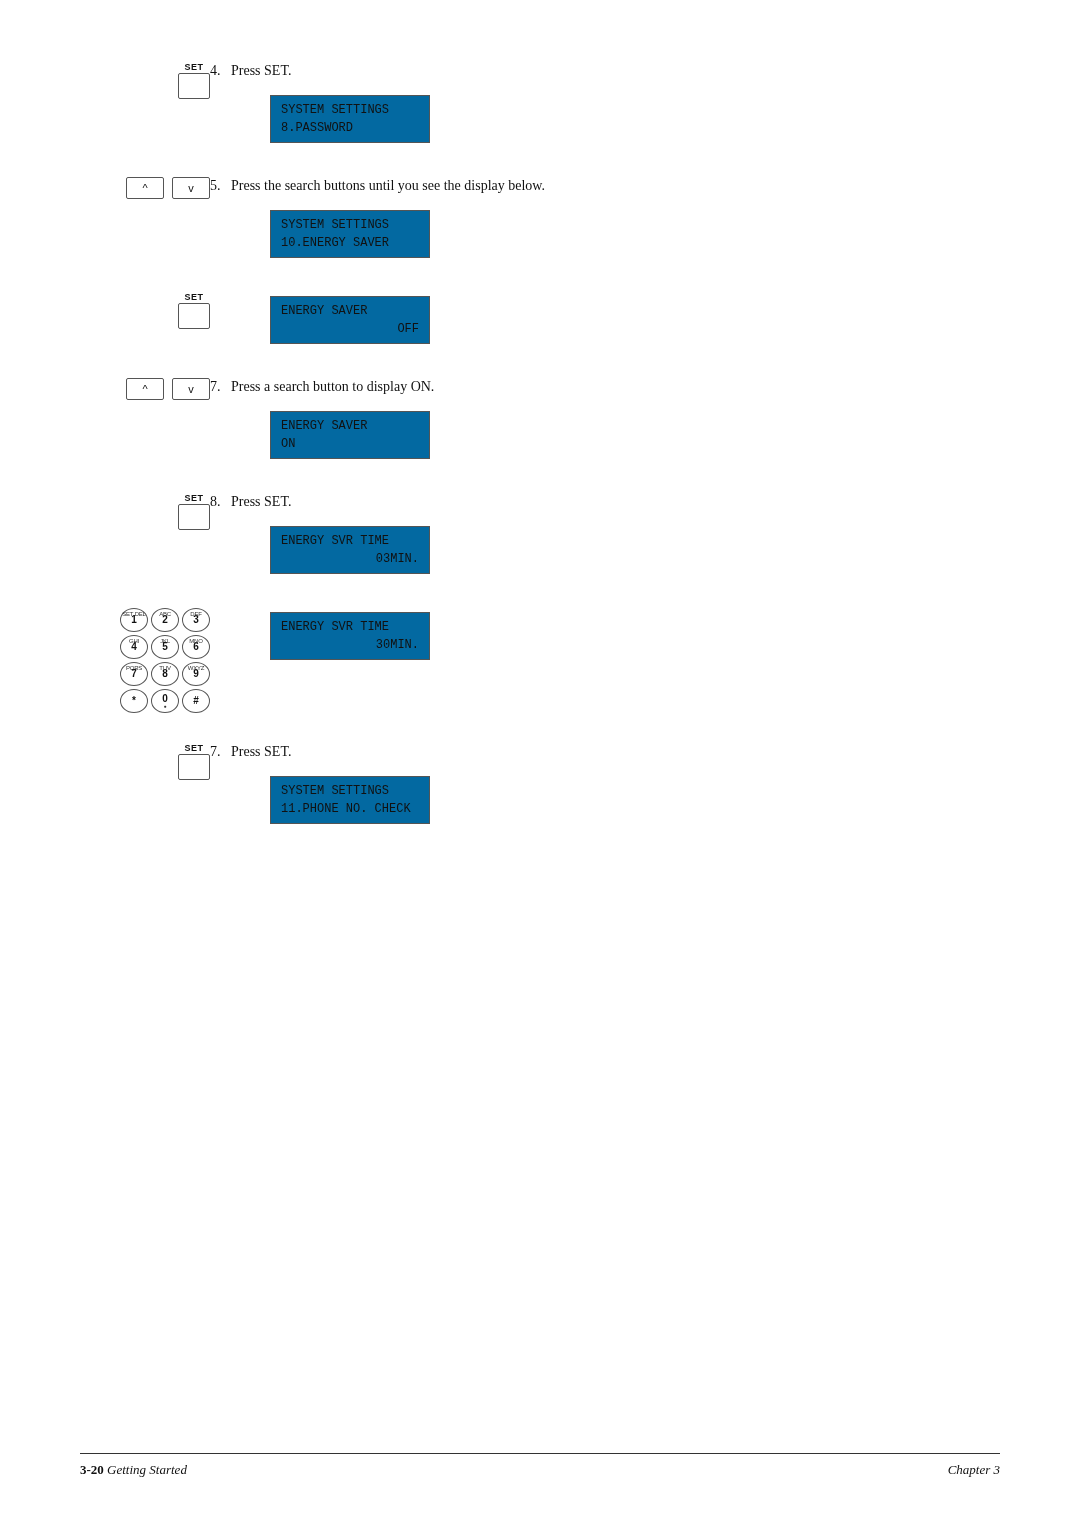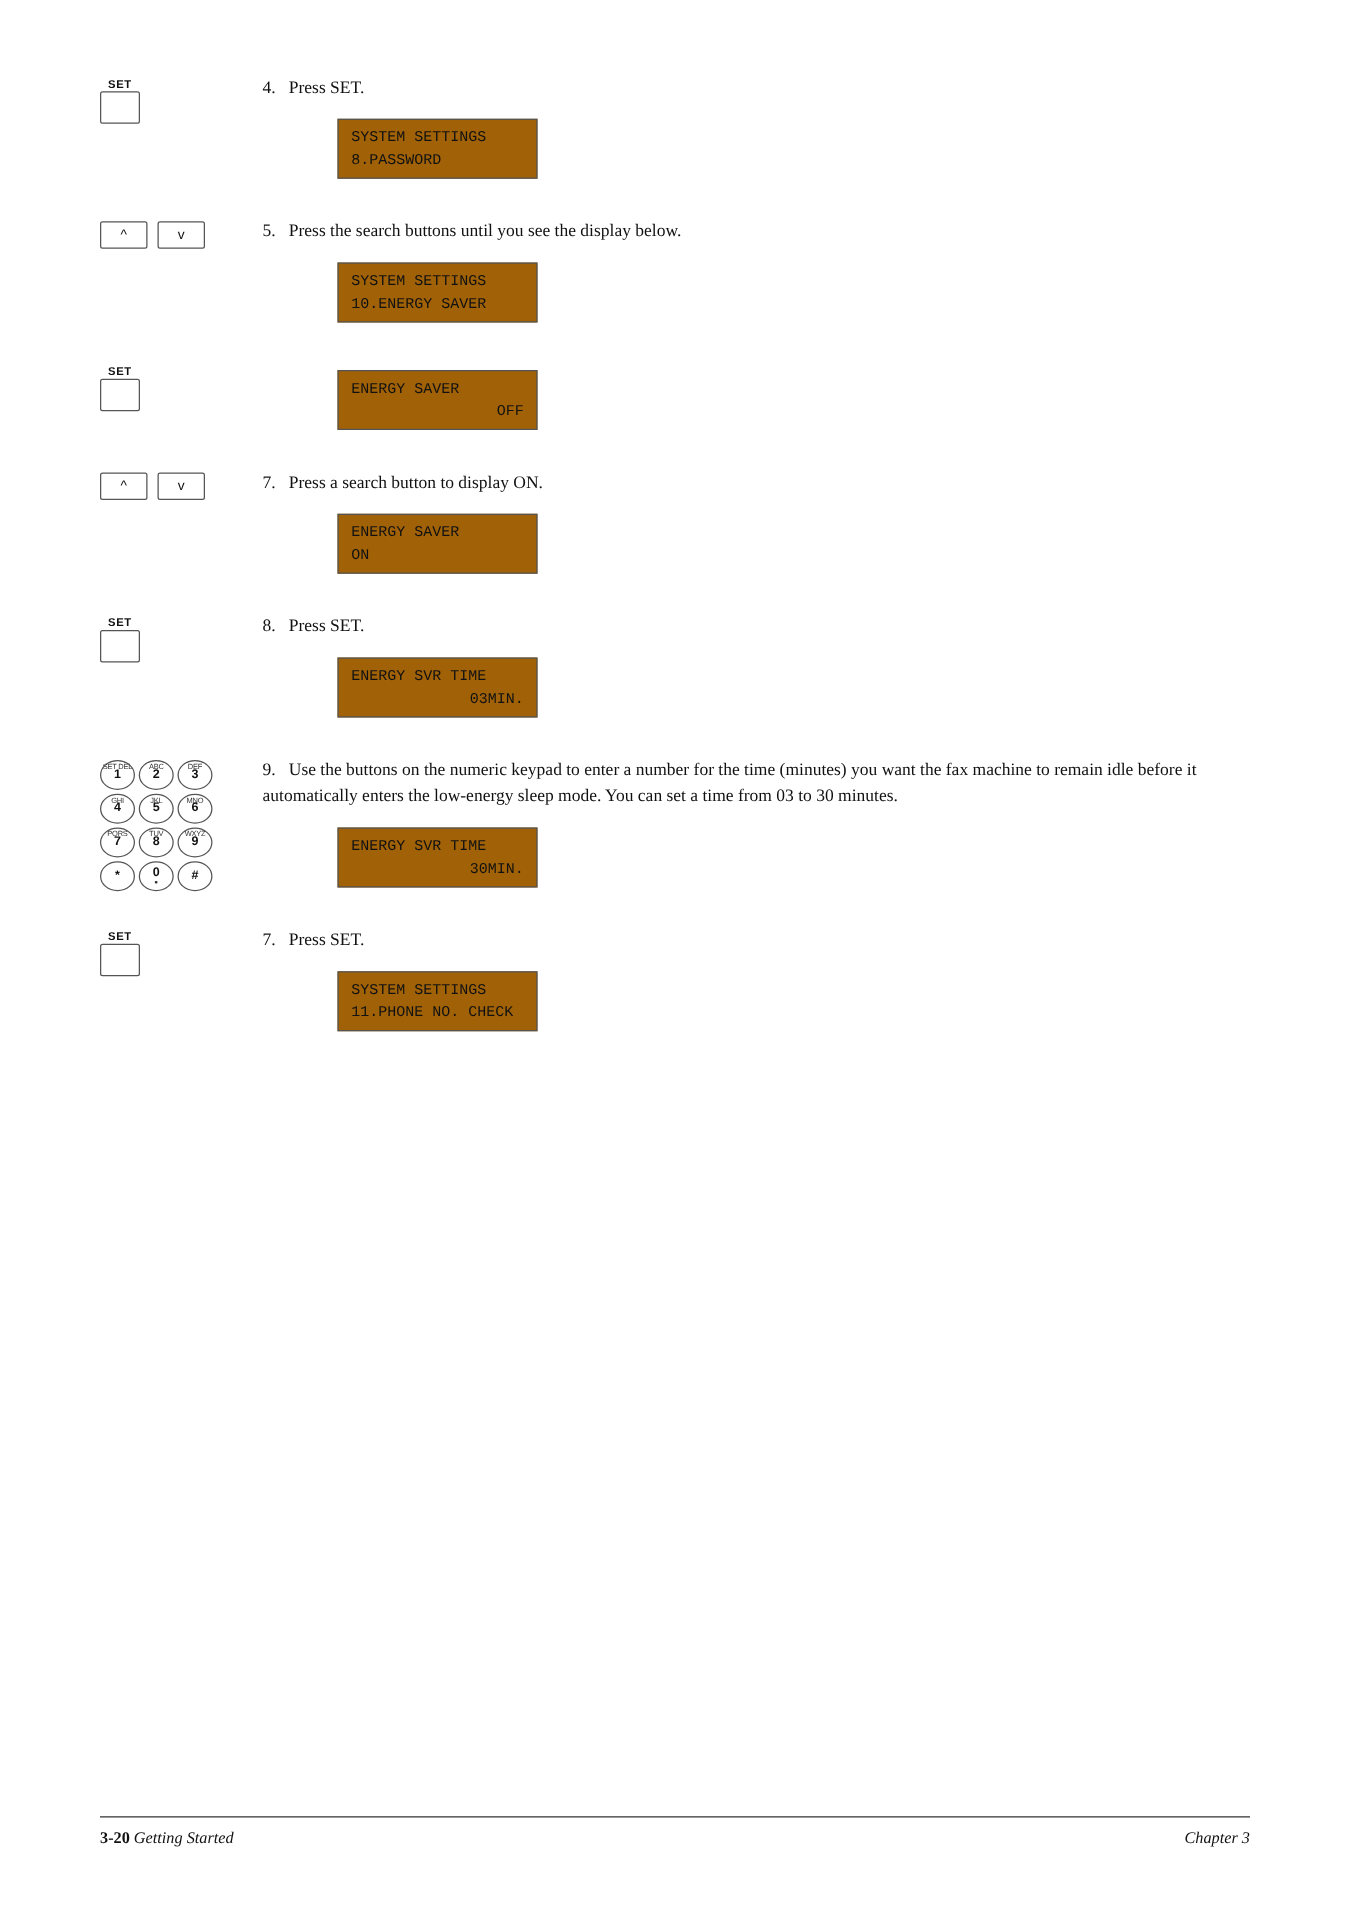--- a/index.html
+++ b/index.html
@@ -24,21 +24,21 @@
       display: flex;
       align-items: flex-start;
       margin-bottom: 28px;
     }
 
     .left-col {
       width: 130px;
       flex-shrink: 0;
       display: flex;
       flex-direction: column;
-      align-items: flex-start;
+      align-items: flex-end;
       padding-top: 2px;
     }
 
     .right-col {
       flex: 1;
     }
 
     .step-text {
       font-size: 14px;
       line-height: 1.5;
@@ -49,21 +49,21 @@
     .lcd-box {
       border: 1px solid #555;
       font-family: 'Courier New', Courier, monospace;
       font-size: 12px;
       padding: 5px 10px;
       display: inline-block;
       margin-top: 6px;
       margin-bottom: 4px;
       min-width: 160px;
       line-height: 1.5;
-      background: #a16207;
+      background: #0369a1;
     }
 
     
     .btn-set-wrapper {
       display: flex;
       flex-direction: column;
       align-items: center;
     }
 
     .btn-set-label {
@@ -334,24 +334,20 @@
         <div class="key">
           <span class="key-main">0</span>
           <span class="key-sub">●</span>
         </div>
         <div class="key">
           <span class="key-main">#</span>
         </div>
       </div>
     </div>
     <div class="right-col">
-      <div class="step-text">
-        <span>9.</span>
-        &nbsp;&nbsp;Use the buttons on the numeric keypad to enter a number for the time (minutes) you want the fax machine to remain idle before it automatically enters the low-energy sleep mode. You can set a time from 03 to 30 minutes.
-      </div>
       <div class="display-indent">
         <div class="lcd-box">
           <div>ENERGY SVR TIME</div>
           <div style="text-align:right;">30MIN.</div>
         </div>
       </div>
     </div>
   </div>
 
   <div class="step-row">

